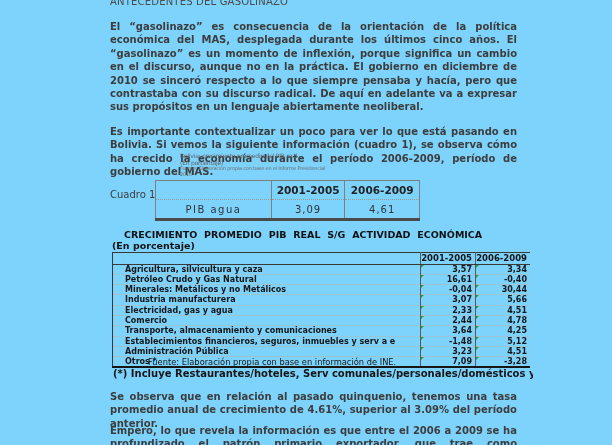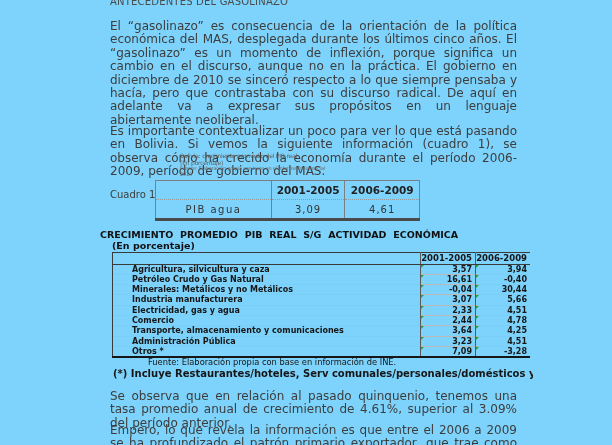--- a/index.html
+++ b/index.html
@@ -7,21 +7,21 @@
     position:relative;width:612px;height:445px;background:#7dd3fc;
     overflow:hidden;font-family:"DejaVu Sans","Liberation Sans",sans-serif;
     color:#3d3d3d;
   }
   .doc-title{
     position:absolute;left:110px;top:-4px;width:407px;
     font-size:10px;color:#4a4a4a;letter-spacing:0.2px;
   }
   .para{
     position:absolute;left:110px;width:407px;
-    font-size:12px;line-height:13.4px;text-align:justify;color:#3d3d3d;
+    font-size:10px;line-height:13.4px;text-align:justify;color:#3d3d3d;font-weight:bold;
   }
   .p1{top:20px;}
   .p2{top:106px;margin-top:19px;}
   .p3{top:390px;}
   .p4{top:424px;}
   .cuadro-label{position:absolute;left:110px;top:145px;font-size:10px;color:#3d3d3d;margin-top:44px;}
   
   .c1-caption{
     position:absolute;left:180px;top:153px;width:260px;
     font-size:6px;line-height:6.6px;color:#5f5f5f;letter-spacing:-0.2px;
@@ -32,37 +32,37 @@
     border-collapse:collapse;font-size:10px;color:#333;
     border:1px solid #7f7f7f;border-bottom:3px solid #4a4a4a;
   }
   .c1-table td{height:16px;text-align:center;vertical-align:middle;}
   .c1-table .c1-head td{font-weight:bold;font-size:10.5px;color:#222;border-bottom:1px dotted #999;}
   .c1-table td+td{border-left:1px solid #7f7f7f;}
   .c1-table .c1-lbl{letter-spacing:1.5px;}
   .c1-table .c1-val{letter-spacing:1px;text-align:center;}
   
   .t2-title{
-    position:absolute;left:100px;top:229px;width:418px;
+    position:absolute;left:124px;top:229px;width:418px;
     font-size:9.5px;font-weight:bold;color:#111;word-spacing:3.5px;
   }
   .t2-sub{position:absolute;left:112px;top:240px;font-size:9.5px;font-weight:bold;color:#111;}
   .t2-wrap{position:absolute;left:112px;top:252px;width:418px;overflow:hidden;}
   .t2-table{
     border-collapse:collapse;table-layout:fixed;width:418px;
     font-size:8px;font-weight:bold;color:#161616;
     border:1px solid #3a3a3a;border-bottom:2.5px solid #161616;
   }
   .t2-table col.lblcol{width:308px;}
   .t2-table col.numcol{width:55px;}
   .t2-table td{
     height:9.3px;line-height:9.3px;vertical-align:middle;
     white-space:nowrap;overflow:hidden;padding:0;
   }
-  .t2-table .lbl{padding-left:19px;}
+  .t2-table .lbl{padding-left:12px;}
   .t2-table .num{text-align:right;padding-right:3px;position:relative;}
   .t2-table td+td{border-left:1px solid #5a5a5a;}
   .t2-table .t2-head td{border-bottom:1px solid #3a3a3a;height:10.5px;line-height:10.5px;font-size:8.5px;}
   .t2-table tr.dr+tr.dr td{border-top:1px dotted #b5b5b5;}
   .tri{
     position:absolute;left:0;top:0;width:0;height:0;
     border-top:3.5px solid #2e9e3a;border-right:3.5px solid transparent;
   }
   .t2-fuente{position:absolute;left:113px;top:357px;width:420px;font-size:8.3px;font-weight:normal;color:#161616;white-space:nowrap;margin-left:35px;}
   .t2-nota{position:absolute;left:113px;top:368px;width:420px;font-size:10px;font-weight:bold;color:#161616;white-space:nowrap;overflow:hidden;}
@@ -113,21 +113,21 @@
         </colgroup>
       <tbody>
           <tr class="t2-head">
         <td class="lbl"></td>
         <td class="num">2001-2005</td>
         <td class="num">2006-2009</td>
       </tr>
       <tr class="dr">
         <td class="lbl">Agricultura, silvicultura y caza</td>
         <td class="num"><span class="tri"></span><span>3,57</span></td>
-        <td class="num"><span class="tri"></span><span>3,94</span></td>
+        <td class="num"><span class="tri"></span><span>3,34</span></td>
       </tr>
       <tr class="dr">
         <td class="lbl">Petróleo Crudo y Gas Natural</td>
         <td class="num"><span class="tri"></span><span>16,61</span></td>
         <td class="num"><span class="tri"></span><span>-0,40</span></td>
       </tr>
       <tr class="dr">
         <td class="lbl">Minerales: Metálicos y no Metálicos</td>
         <td class="num"><span class="tri"></span><span>-0,04</span></td>
         <td class="num"><span class="tri"></span><span>30,44</span></td>
@@ -146,20 +146,25 @@
         <td class="lbl">Comercio</td>
         <td class="num"><span class="tri"></span><span>2,44</span></td>
         <td class="num"><span class="tri"></span><span>4,78</span></td>
       </tr>
       <tr class="dr">
         <td class="lbl">Transporte, almacenamiento y comunicaciones</td>
         <td class="num"><span class="tri"></span><span>3,64</span></td>
         <td class="num"><span class="tri"></span><span>4,25</span></td>
       </tr>
       <tr class="dr">
+        <td class="lbl">Establecimientos financieros, seguros, inmuebles y serv a e</td>
+        <td class="num"><span class="tri"></span><span>-1,48</span></td>
+        <td class="num"><span class="tri"></span><span>5,12</span></td>
+      </tr>
+      <tr class="dr">
         <td class="lbl">Administración Pública</td>
         <td class="num"><span class="tri"></span><span>3,23</span></td>
         <td class="num"><span class="tri"></span><span>4,51</span></td>
       </tr>
       <tr class="dr">
         <td class="lbl">Otros *</td>
         <td class="num"><span class="tri"></span><span>7,09</span></td>
         <td class="num"><span class="tri"></span><span>-3,28</span></td>
       </tr>
     </tbody>

